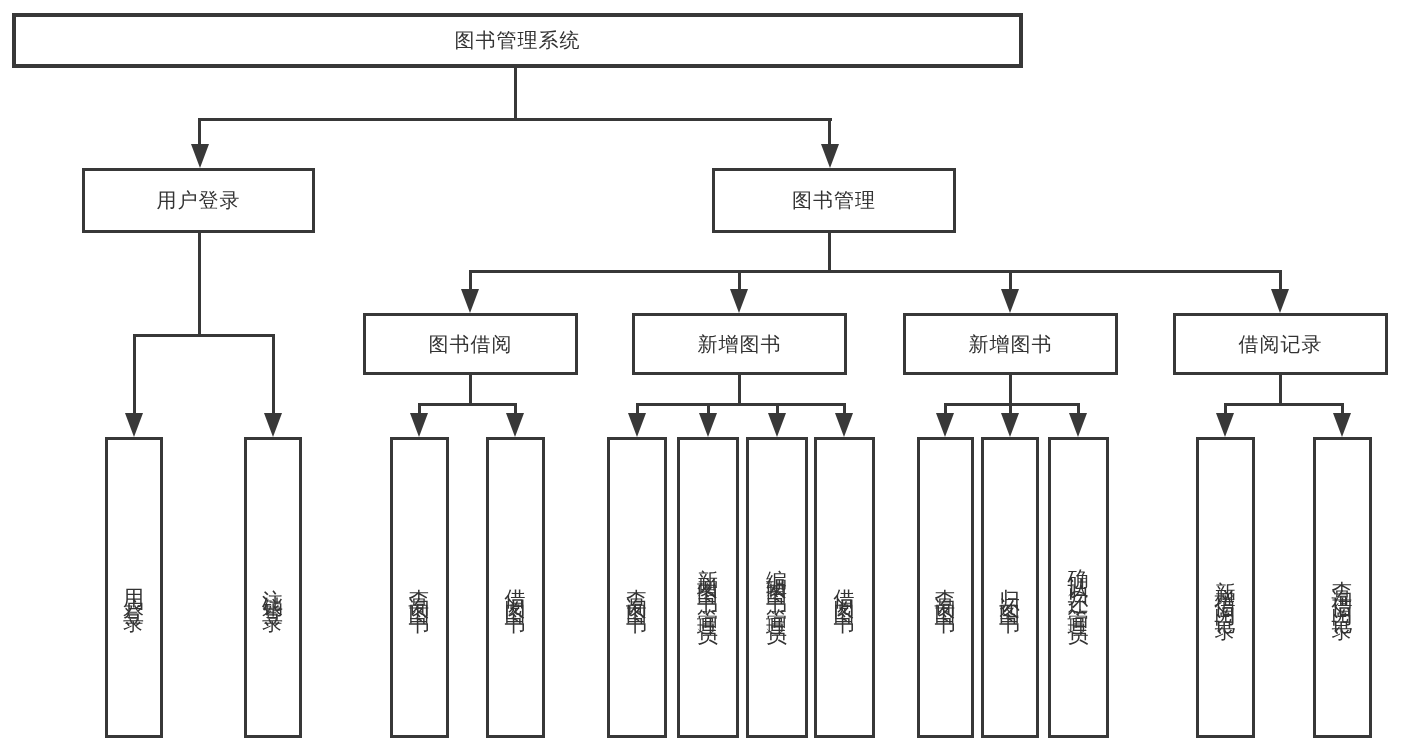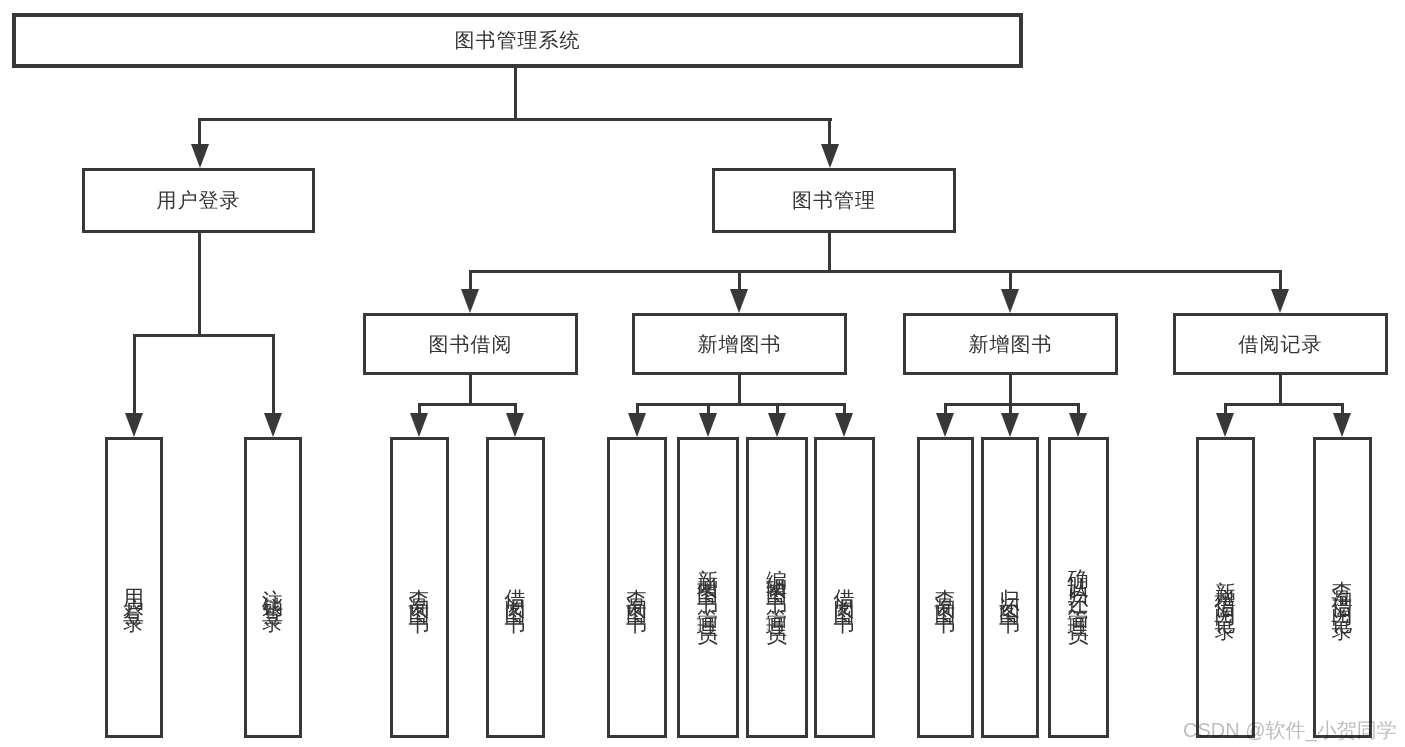--- a/index.html
+++ b/index.html
@@ -196,15 +196,14 @@
     <span>确认归还（管理员）</span>
   </div>
 
   <div class="box vbox" style="left:1196px; top:437px; width:59px; height:301px;">
     <span>新增借阅记录</span>
   </div>
   <div class="box vbox" style="left:1313px; top:437px; width:59px; height:301px;">
     <span>查询借阅记录</span>
   </div>
 
-  <div class="watermark">CSDN @软件_小贺同学</div>
 
 </div>
 
 </body></html>

